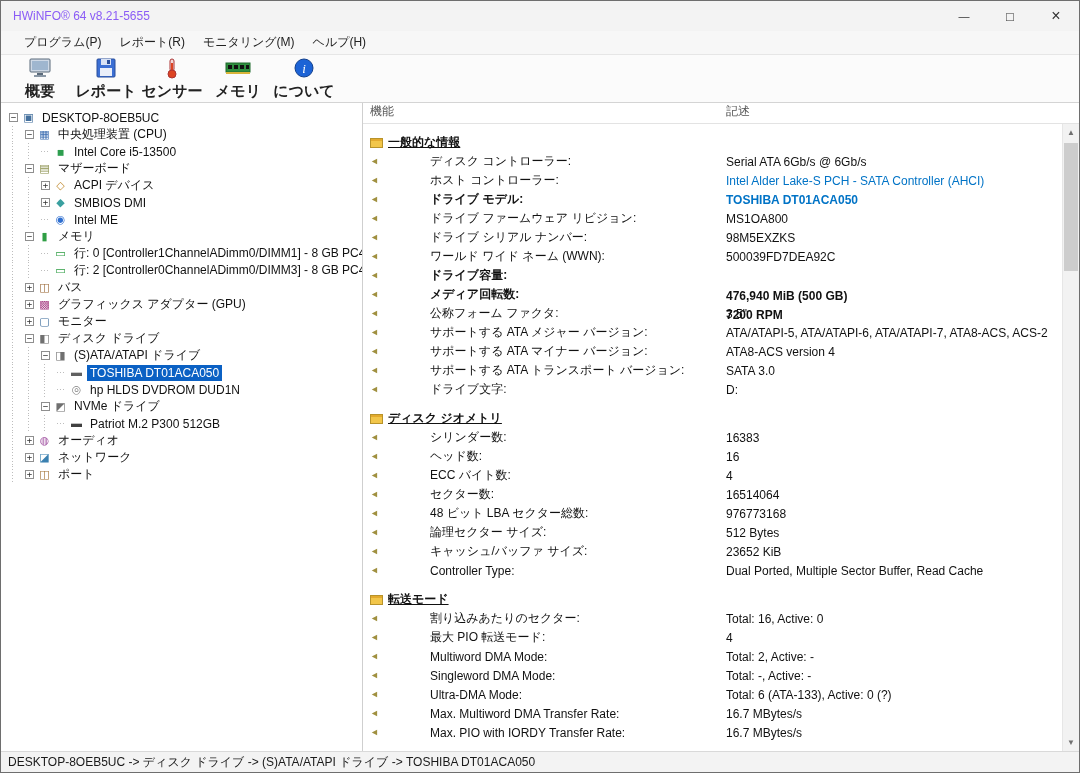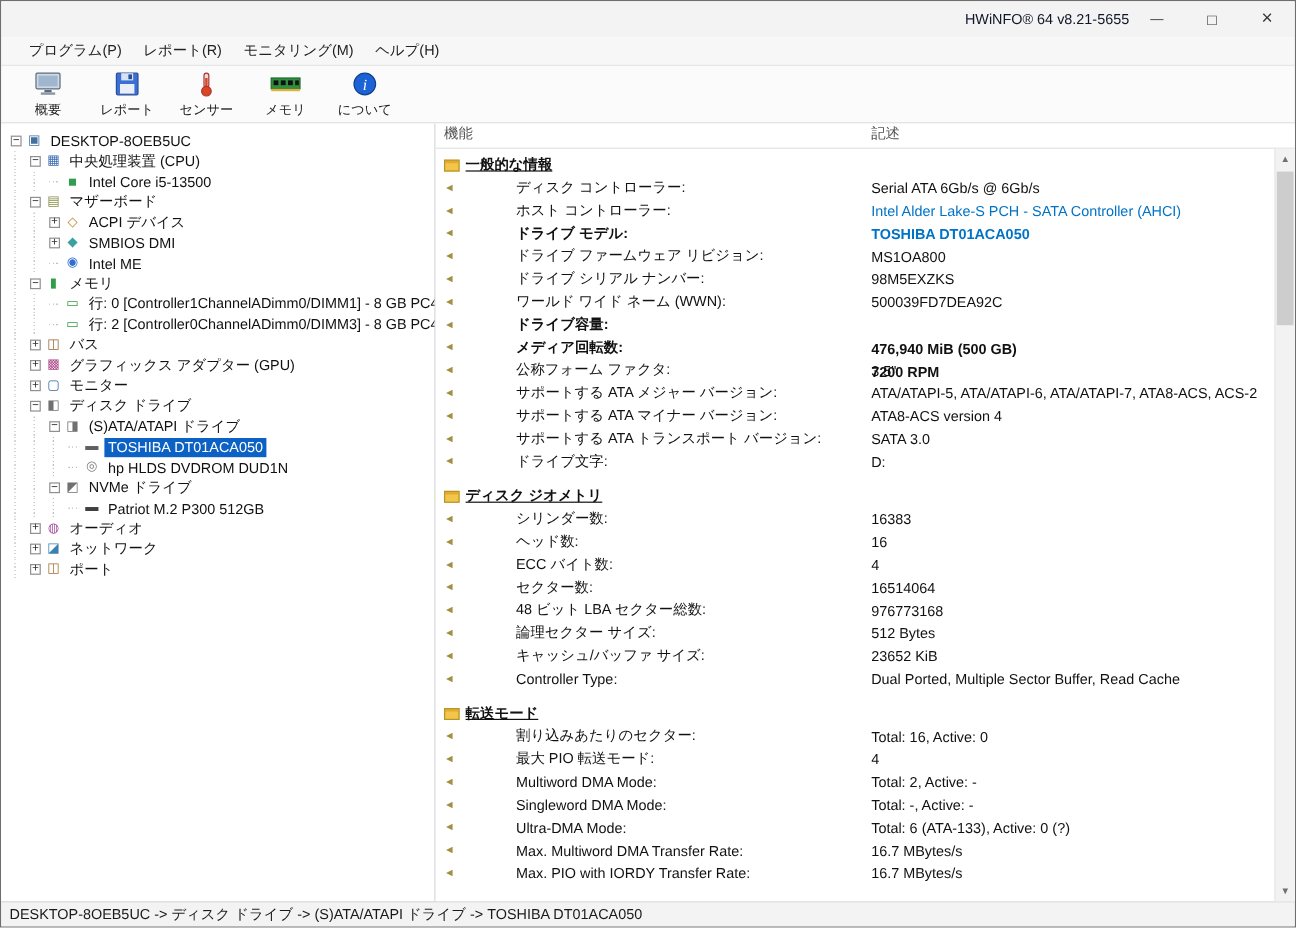--- a/index.html
+++ b/index.html
@@ -7,32 +7,32 @@
   .window{
     width:1080px;height:773px;
     border:1px solid #6e6e6e;
     background:#ffffff;
     font-family:"Liberation Sans","DejaVu Sans",sans-serif;
     font-size:12px;color:#1a1a1a;
     display:flex;flex-direction:column;overflow:hidden;
   }
   
   .titlebar{height:30px;flex:none;background:#f3f3f3;display:flex;align-items:center;}
-  .title-text{padding-left:12px;font-size:12px;color:#0f172a;flex:1;white-space:nowrap;text-align:right;}
+  .title-text{padding-left:12px;font-size:12px;color:#8b5cf6;flex:1;white-space:nowrap;}
   .caption-btn{width:46px;height:30px;display:flex;align-items:center;justify-content:center;color:#333;font-size:12px;cursor:default;}
   .glyph-min::before{content:"—";font-size:11px;}
   .glyph-max::before{content:"□";font-size:13px;}
   .glyph-close::before{content:"×";font-size:16px;}
   
   .menubar{height:24px;flex:none;background:#f7f7f7;border-bottom:1px solid #e6e6e6;display:flex;align-items:center;padding-left:14px;}
   .menu-item{padding:3px 9px;color:#222;white-space:nowrap;}
   
   .toolbar{height:48px;flex:none;background:#fbfbfb;border-bottom:1px solid #d4d4d4;display:flex;align-items:center;padding-left:6px;}
   .tool-btn{width:66px;height:44px;display:flex;flex-direction:column;align-items:center;justify-content:center;gap:2px;}
-  .tool-btn .tlbl{font-size:11px;color:#222;white-space:nowrap;}
+  .tool-btn .tlbl{font-size:15px;color:#222;white-space:nowrap;font-weight:bold;}
   .tool-ic{height:24px;display:flex;align-items:center;justify-content:center;}
   
   .main{flex:1;display:flex;min-height:0;background:#fff;}
   
   .tree{width:362px;flex:none;border-right:1px solid #cfcfcf;overflow:hidden;padding-top:6px;background:#fff;}
   .tree-row{height:17px;display:flex;align-items:center;white-space:nowrap;padding-left:4px;}
   .guide{width:16px;height:17px;flex:none;
     background-image:repeating-linear-gradient(to bottom,#bdbdbd 0 1px,transparent 1px 3px);
     background-size:1px 100%;background-repeat:no-repeat;background-position:7px 0;}
   .stub{background-image:repeating-linear-gradient(to right,#bdbdbd 0 1px,transparent 1px 3px);
@@ -41,21 +41,21 @@
     font-size:9px;line-height:7px;text-align:center;color:#333;font-family:"DejaVu Sans Mono",monospace;}
   .ticon{width:15px;flex:none;text-align:center;font-size:11px;line-height:17px;margin-right:3px;}
   .tlabel{padding:1px 3px;color:#111;}
   .tlabel.sel{background:var(--sel,#0b61c4);color:#fff;}
   
   .details{flex:1;min-width:0;display:flex;flex-direction:column;position:relative;background:#fff;}
   .d-header{height:21px;flex:none;display:flex;border-bottom:1px solid #e3e3e3;color:#555;padding-left:7px;}
   .d-header .hf{width:356px;flex:none;}
   .d-body{flex:1;overflow:hidden;padding:2px 20px 0 7px;}
   .sec-row{height:19px;display:flex;align-items:center;margin-top:10px;}
-  .sec-row:first-child{margin-top:2px;}
+  .sec-row:first-child{margin-top:7px;}
   .sec-icon{width:13px;height:10px;flex:none;background:#f2c64a;border:1px solid #b8932a;margin-right:5px;box-shadow:inset 0 2px 0 #e3aa2e;}
   .sec-title{font-weight:bold;text-decoration:underline;color:#111;}
   .d-row{height:19px;display:flex;align-items:center;}
   .d-feature{width:356px;flex:none;display:flex;align-items:center;overflow:hidden;white-space:nowrap;gap:46px;}
   .r-icon{width:14px;flex:none;color:#a09040;font-size:9px;line-height:19px;}
   .r-icon::before{content:"◄";}
   .d-flabel{color:#111;white-space:nowrap;}
   .d-flabel.b{font-weight:bold;}
   .d-value{flex:1;overflow:hidden;white-space:nowrap;color:#111;}
   .d-value.link{color:var(--link,#0073c6);}

